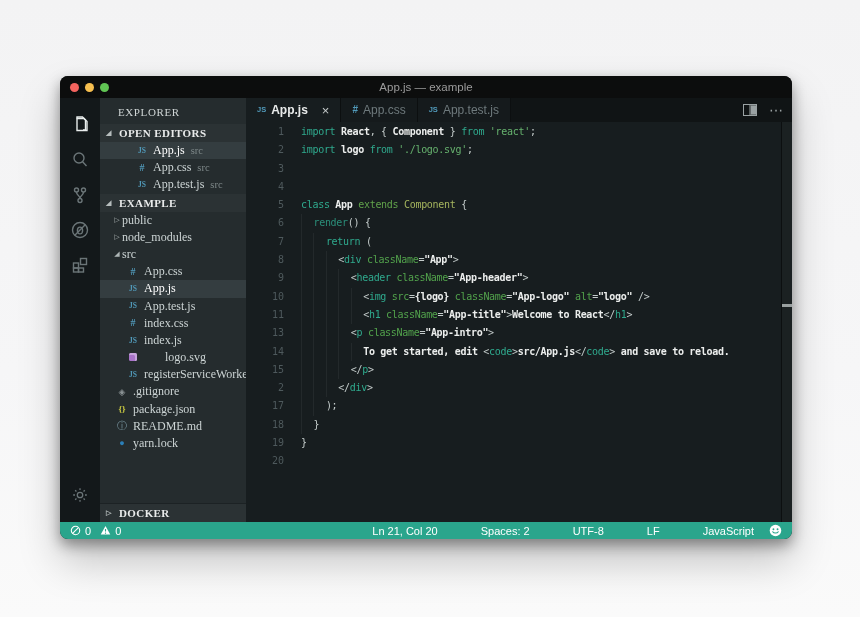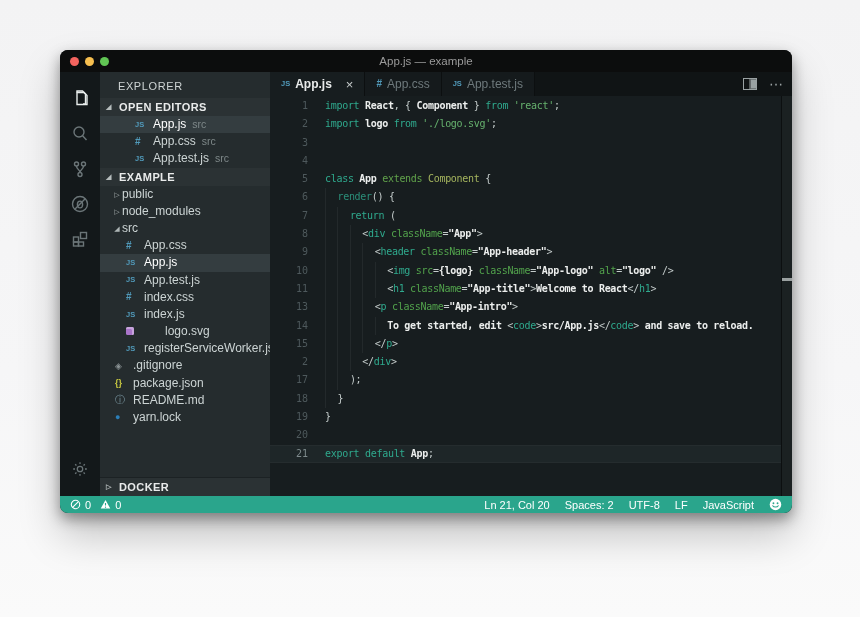--- a/index.html
+++ b/index.html
@@ -3,21 +3,21 @@
 <meta charset="utf-8">
 <style>
   html,body{margin:0;padding:0;}
   body{
     width:860px;height:617px;overflow:hidden;position:relative;
     background:linear-gradient(180deg,#f3f3f4 0%,#f6f6f7 60%,#fafafa 100%);
     font-family:"Liberation Sans",sans-serif;
     -webkit-font-smoothing:antialiased;
   }
   .window{
-    position:absolute;left:60px;top:50px;width:732px;height:463px;
+    position:absolute;left:60px;top:76px;width:732px;height:463px;
     border-radius:8px;overflow:hidden;display:flex;flex-direction:column;
     box-shadow:0 6px 14px rgba(0,0,0,.38),0 22px 42px rgba(0,0,0,.22);
     background:#171d1f;
   }
   
   .titlebar{height:22px;background:#0c0d0d;display:flex;align-items:center;position:relative;flex:0 0 auto;}
   .lights{display:flex;gap:6px;margin-left:10px;}
   .light{width:9px;height:9px;border-radius:50%;}
   .title-text{
     position:absolute;left:0;right:0;text-align:center;
@@ -26,33 +26,33 @@
   
   .main{flex:1;display:flex;min-height:0;}
   
   .activitybar{width:40px;background:#13181a;display:flex;flex-direction:column;align-items:center;padding-top:9px;flex:0 0 auto;}
   .ab-item{width:40px;height:35px;display:flex;align-items:center;justify-content:center;cursor:pointer;}
   .ab-item svg{stroke:#6b7578;fill:none;stroke-width:1.4;}
   .ab-item.active svg{stroke:#e9eded;}
   .ab-spacer{flex:1;}
   .ab-gear{margin-bottom:10px;}
   
-  .sidebar{width:170px;background:#252c2e;position:relative;flex:0 0 auto;font-size:12px;color:#ccd4d4;overflow:hidden;}
+  .sidebar{width:146px;background:#252c2e;position:relative;flex:0 0 auto;font-size:12px;color:#ccd4d4;overflow:hidden;font-family:Liberation Serif, serif;}
   .sb-title{padding:8px 0 6px 18px;font-size:11px;letter-spacing:.6px;color:#cfd5d5;}
   .sb-header{
     height:18px;line-height:18px;background:#2b3234;color:#e9ebeb;
     font-size:11px;font-weight:bold;letter-spacing:.4px;
     padding-left:6px;display:flex;align-items:center;gap:4px;cursor:pointer;
   }
   .sb-header .tw{font-size:7px;color:#b6bdbd;width:9px;display:inline-block;}
   .row{height:17.2px;line-height:17.2px;display:flex;align-items:center;cursor:pointer;white-space:nowrap;}
   .row.sel{background:#343d40;color:#fff;}
   .row .tw{font-size:7px;color:#aeb6b6;width:10px;display:inline-block;text-align:center;flex:0 0 auto;}
   .badge{color:#7e8889;font-size:10.5px;margin-left:6px;}
-  .fi{width:14px;flex:0 0 auto;text-align:left;margin-right:4px;font-size:9px;line-height:1;}
+  .fi{width:14px;flex:0 0 auto;text-align:center;margin-right:4px;font-size:9px;line-height:1;}
   .fi-js{color:#519aba;font-weight:bold;font-size:7.5px;}
   .fi-css{color:#519aba;font-weight:bold;font-size:10px;}
   .fi-json{color:#cbcb41;font-weight:bold;font-size:9px;}
   .fi-info{color:#7d9aa5;font-size:10px;}
   .fi-git{color:#8a9294;font-size:9px;}
   .fi-yarn{color:#2b7fb8;font-size:9px;}
   .fi-svg span{display:inline-block;width:8px;height:8px;background:#a974c9;border-radius:1.5px;box-shadow:inset -2px 2px 0 rgba(255,255,255,.35);}
   .docker{position:absolute;bottom:0;left:0;right:0;border-top:1px solid #1c2224;}
   
   .editor-col{flex:1;display:flex;flex-direction:column;min-width:0;background:#171d1f;}
@@ -76,21 +76,21 @@
   .tk-x{color:#61a34b;} .tk-y{color:#a5b55e;} .tk-s{color:#66b26e;}
   .tk-g{color:#52a34c;} .tk-w{color:#c4cccb;}
   .tk-b{color:#eceeed;font-weight:bold;}
   .overview-strip{position:absolute;top:0;bottom:0;right:0;width:10px;background:#1b2122;border-left:1px solid #0c0f10;}
   .overview-dash{position:absolute;right:0;width:10px;height:3px;top:182px;background:#9aa0a0;}
   
   .statusbar{height:17px;flex:0 0 auto;display:flex;align-items:center;color:#fff;font-size:11px;padding:0 10px;}
   .sb-left{display:flex;align-items:center;gap:10px;}
   .sb-seg{display:flex;align-items:center;gap:4px;cursor:pointer;}
   .sb-right{margin-left:auto;display:flex;align-items:center;gap:15px;}
-  .sb-right .sb-seg{gap:0;}
+  .sb-right .sb-seg{gap:0;margin-left:28px;}
   .smiley{display:flex;align-items:center;cursor:pointer;}
 </style>
 </head>
 <body>
 
 <div class="window">
 
   <div class="titlebar">
     <div class="lights">
       <span class="light" style="background: rgb(244, 100, 95);"></span>
@@ -286,21 +286,20 @@
             <div class="code-line"><span class="gutter-num">10</span><span class="code-text"><span class="ind"></span><span class="ind"></span><span class="ind"></span><span class="ind"></span><span class="ind"></span><span class="tk-w">&lt;</span><span class="tk-t">img </span><span class="tk-g">src</span><span class="tk-w">=</span><span class="tk-b">{logo}</span><span class="tk-w"> </span><span class="tk-g">className</span><span class="tk-w">=</span><span class="tk-b">"App-logo"</span><span class="tk-w"> </span><span class="tk-g">alt</span><span class="tk-w">=</span><span class="tk-b">"logo"</span><span class="tk-w"> /&gt;</span></span></div>
             <div class="code-line"><span class="gutter-num">11</span><span class="code-text"><span class="ind"></span><span class="ind"></span><span class="ind"></span><span class="ind"></span><span class="ind"></span><span class="tk-w">&lt;</span><span class="tk-t">h1 </span><span class="tk-g">className</span><span class="tk-w">=</span><span class="tk-b">"App-title"</span><span class="tk-w">&gt;</span><span class="tk-b">Welcome to React</span><span class="tk-w">&lt;/</span><span class="tk-t">h1</span><span class="tk-w">&gt;</span></span></div>
             <div class="code-line"><span class="gutter-num">13</span><span class="code-text"><span class="ind"></span><span class="ind"></span><span class="ind"></span><span class="ind"></span><span class="tk-w">&lt;</span><span class="tk-t">p </span><span class="tk-g">className</span><span class="tk-w">=</span><span class="tk-b">"App-intro"</span><span class="tk-w">&gt;</span></span></div>
             <div class="code-line"><span class="gutter-num">14</span><span class="code-text"><span class="ind"></span><span class="ind"></span><span class="ind"></span><span class="ind"></span><span class="ind"></span><span class="tk-b">To get started, edit </span><span class="tk-w">&lt;</span><span class="tk-t">code</span><span class="tk-w">&gt;</span><span class="tk-b">src/App.js</span><span class="tk-w">&lt;/</span><span class="tk-t">code</span><span class="tk-w">&gt;</span><span class="tk-b"> and save to reload.</span></span></div>
             <div class="code-line"><span class="gutter-num">15</span><span class="code-text"><span class="ind"></span><span class="ind"></span><span class="ind"></span><span class="ind"></span><span class="tk-w">&lt;/</span><span class="tk-t">p</span><span class="tk-w">&gt;</span></span></div>
             <div class="code-line"><span class="gutter-num">2</span><span class="code-text"><span class="ind"></span><span class="ind"></span><span class="ind"></span><span class="tk-w">&lt;/</span><span class="tk-t">div</span><span class="tk-w">&gt;</span></span></div>
             <div class="code-line"><span class="gutter-num">17</span><span class="code-text"><span class="ind"></span><span class="ind"></span><span class="tk-w">);</span></span></div>
             <div class="code-line"><span class="gutter-num">18</span><span class="code-text"><span class="ind"></span><span class="tk-w">}</span></span></div>
             <div class="code-line"><span class="gutter-num">19</span><span class="code-text"><span class="tk-w">}</span></span></div>
             <div class="code-line"><span class="gutter-num">20</span><span class="code-text"></span></div>
-            <div class="code-line active"><span class="gutter-num">21</span><span class="code-text"><span class="tk-k">export default </span><span class="tk-b">App</span><span class="tk-w">;</span></span></div>
           </div>
         <div class="overview-strip"></div>
         <div class="overview-dash"></div>
       </div>
     </div>
   </div>
 
   <div class="statusbar" style="background: rgb(42, 165, 140);">
     <div class="sb-left">
       <span class="sb-seg">

